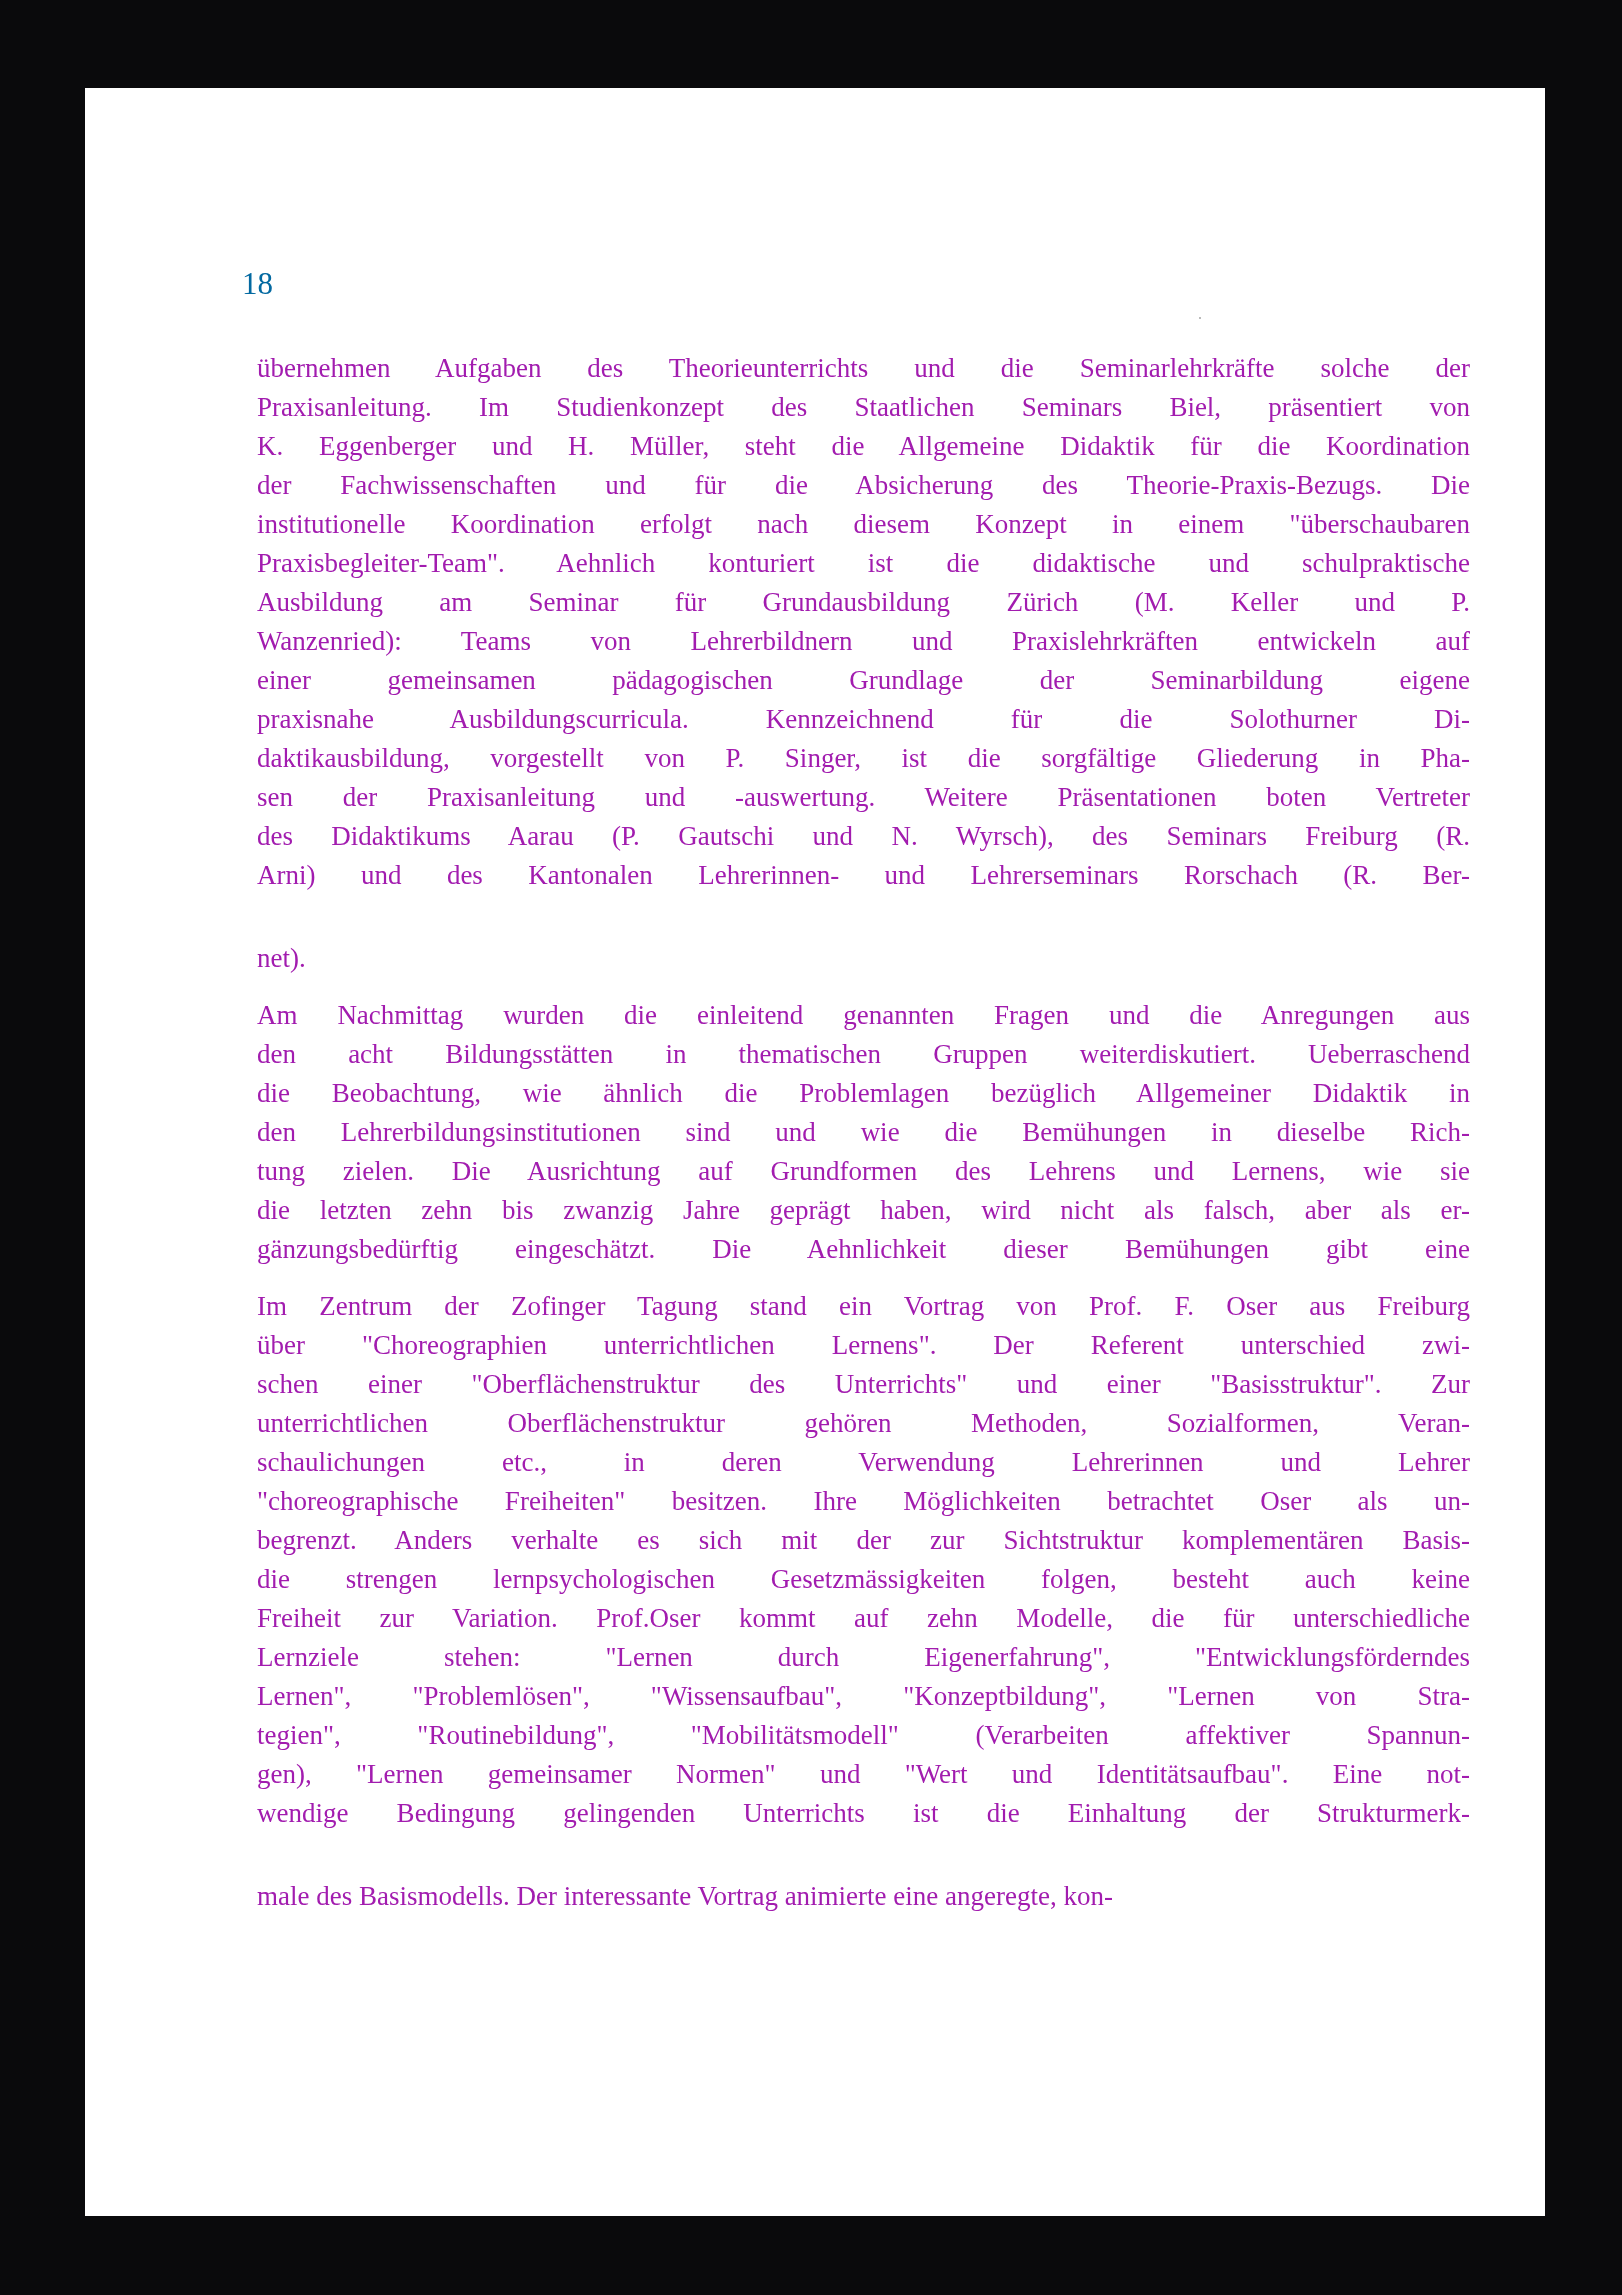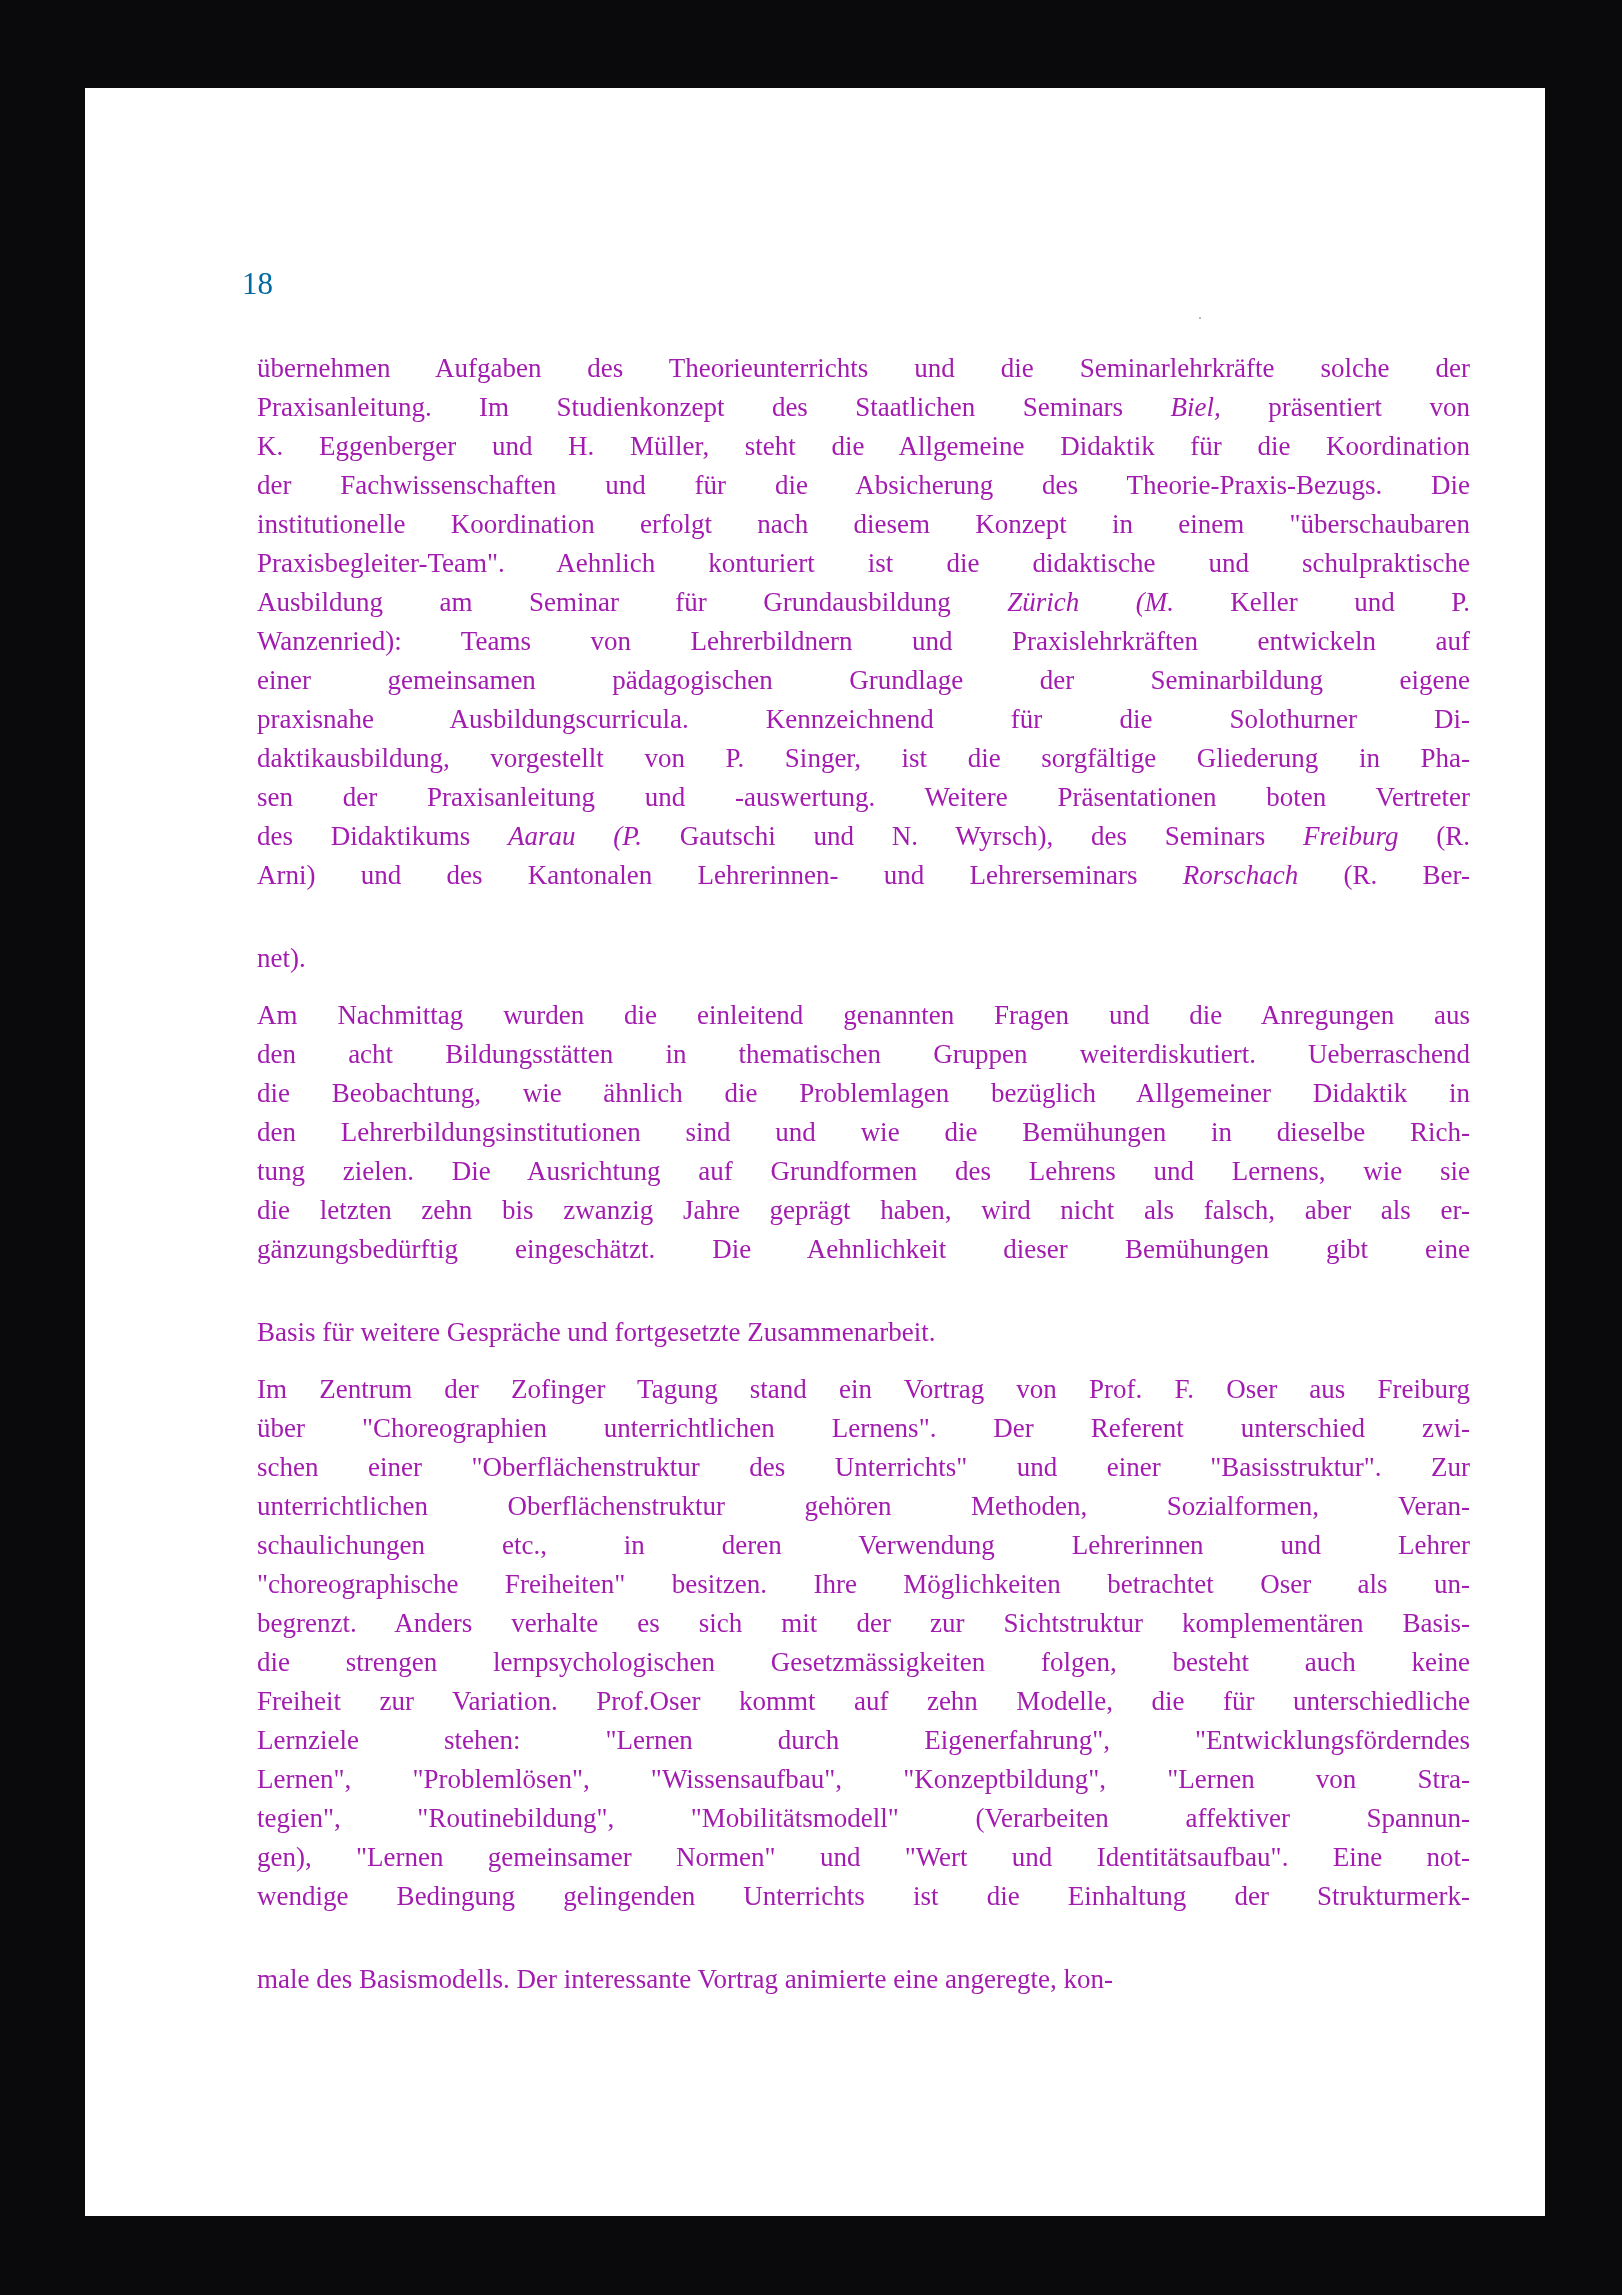--- a/index.html
+++ b/index.html
@@ -60,21 +60,20 @@
       white-space: nowrap;
       text-align: justify;
       text-align-last: justify;
       overflow: visible;
     }
     .line.last {
       text-align-last: left;
       margin-top: 44px;
     }
     .seg-i {
-      font-style: italic;
     }
   </style>
 </head>
 <body>
 
 <div class="page">
   <div class="page-number">18</div>
   <div class="stray-mark"></div>
   <div class="text-column" id="text-column">
       <div class="para">
@@ -95,21 +94,20 @@
         <span class="line last"><span>net).</span></span>
       </div>
       <div class="para">
         <span class="line"><span>Am Nachmittag wurden die einleitend genannten Fragen und die Anregungen aus</span></span>
         <span class="line"><span>den acht Bildungsstätten in thematischen Gruppen weiterdiskutiert. Ueberraschend</span></span>
         <span class="line"><span>die Beobachtung, wie ähnlich die Problemlagen bezüglich Allgemeiner Didaktik in</span></span>
         <span class="line"><span>den Lehrerbildungsinstitutionen sind und wie die Bemühungen in dieselbe Rich-</span></span>
         <span class="line"><span>tung zielen. Die Ausrichtung auf Grundformen des Lehrens und Lernens, wie sie</span></span>
         <span class="line"><span>die letzten zehn bis zwanzig Jahre geprägt haben, wird nicht als falsch, aber als er-</span></span>
         <span class="line"><span>gänzungsbedürftig eingeschätzt. Die Aehnlichkeit dieser Bemühungen gibt eine</span></span>
-        <span class="line last"><span>Basis für weitere Gespräche und fortgesetzte Zusammenarbeit.</span></span>
       </div>
       <div class="para">
         <span class="line"><span>Im Zentrum der Zofinger Tagung stand ein Vortrag von Prof. F. Oser aus Freiburg</span></span>
         <span class="line"><span>über "Choreographien unterrichtlichen Lernens". Der Referent unterschied zwi-</span></span>
         <span class="line"><span>schen einer "Oberflächenstruktur des Unterrichts" und einer "Basisstruktur". Zur</span></span>
         <span class="line"><span>unterrichtlichen Oberflächenstruktur gehören Methoden, Sozialformen, Veran-</span></span>
         <span class="line"><span>schaulichungen etc., in deren Verwendung Lehrerinnen und Lehrer</span></span>
         <span class="line"><span>"choreographische Freiheiten" besitzen. Ihre Möglichkeiten betrachtet Oser als un-</span></span>
         <span class="line"><span>begrenzt. Anders verhalte es sich mit der zur Sichtstruktur komplementären Basis-</span></span>
         <span class="line"><span>die strengen lernpsychologischen Gesetzmässigkeiten folgen, besteht auch keine</span></span>

